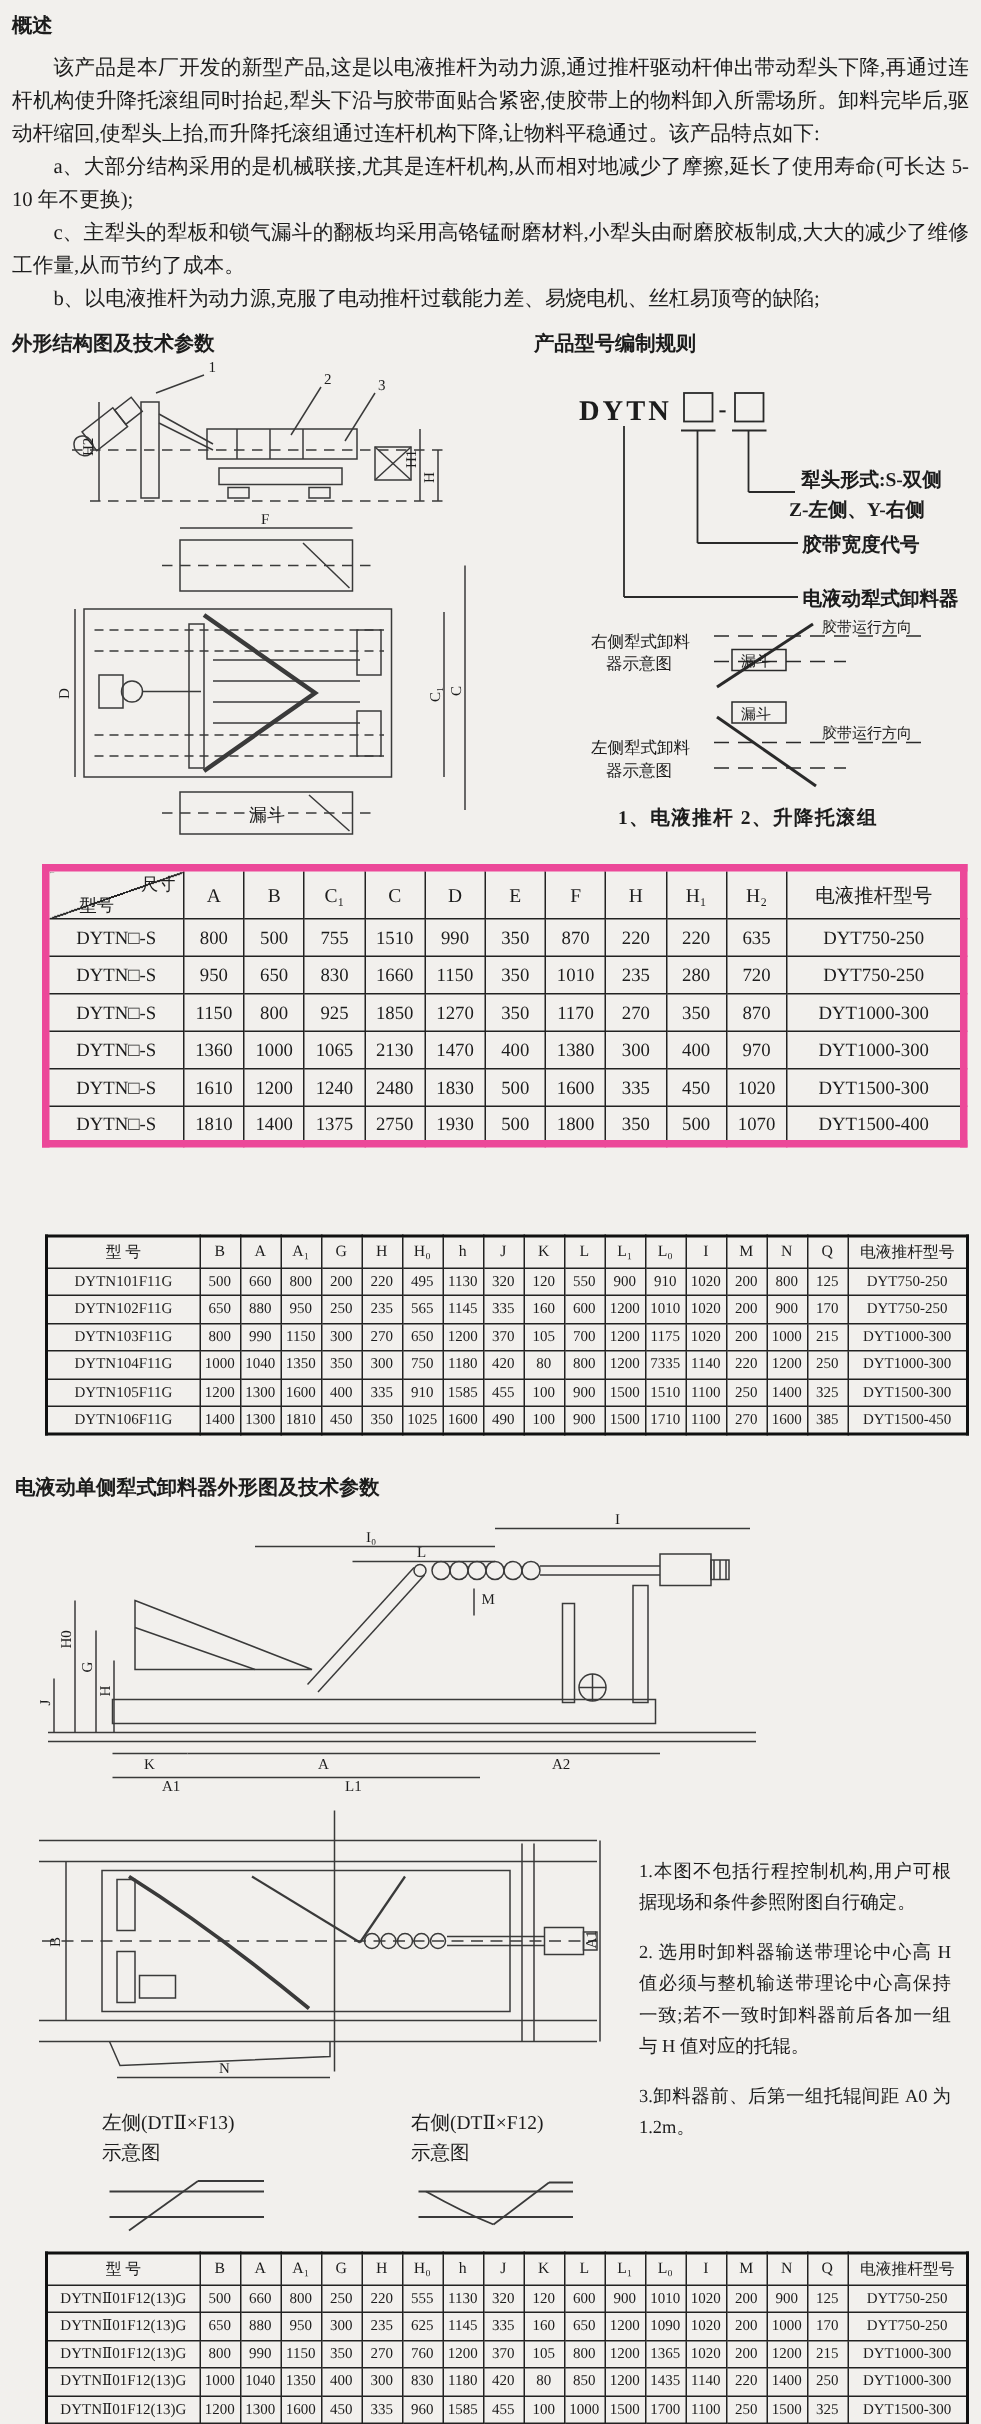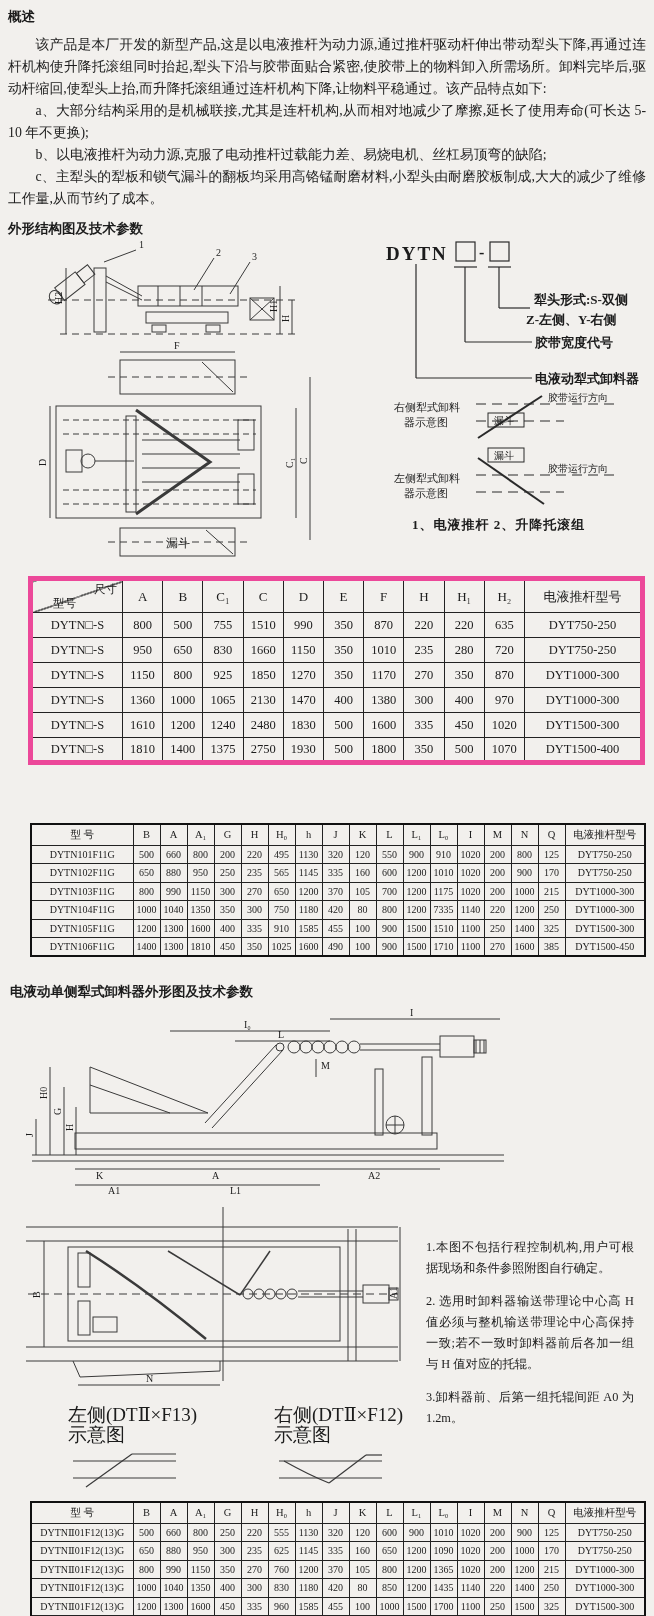--- a/index.html
+++ b/index.html
@@ -51,32 +51,32 @@
   .sideview-wrap { margin-left:12px; }
 
   .plan-row { display:flex; margin-top:4px; }
   .plan-left { width:402px; }
   .notes { width:236px; padding:26px 0 0 4px; font-size:12.3px; line-height:21px; text-align:justify; }
   .notes .notes-heading { font-size:12.5px; }
   .notes .note { margin:12px; }
 
   .mini-row { display:flex; margin:10px 0 0 60px; gap:70px; }
   .mini-block { width:150px; }
-  .mini-block .t { font-size:19px; line-height:20px; }
+  .mini-block .t { font-size:13px; line-height:20px; }
 </style>
 </head>
 <body>
 
 <div class="page">
 
   <div class="h-bold overview-heading">概述</div>
   <p class="para indent">该产品是本厂开发的新型产品,这是以电液推杆为动力源,通过推杆驱动杆伸出带动犁头下降,再通过连杆机构使升降托滚组同时抬起,犁头下沿与胶带面贴合紧密,使胶带上的物料卸入所需场所。卸料完毕后,驱动杆缩回,使犁头上抬,而升降托滚组通过连杆机构下降,让物料平稳通过。该产品特点如下:</p>
   <p class="para indent">a、大部分结构采用的是机械联接,尤其是连杆机构,从而相对地减少了摩擦,延长了使用寿命(可长达 5-10 年不更换);</p>
+  <p class="para indent">c、主犁头的犁板和锁气漏斗的翻板均采用高铬锰耐磨材料,小犁头由耐磨胶板制成,大大的减少了维修工作量,从而节约了成本。</p>
   <p class="para indent">b、以电液推杆为动力源,克服了电动推杆过载能力差、易烧电机、丝杠易顶弯的缺陷;</p>
-  <p class="para indent">c、主犁头的犁板和锁气漏斗的翻板均采用高铬锰耐磨材料,小犁头由耐磨胶板制成,大大的减少了维修工作量,从而节约了成本。</p>
 
   <div class="fig-row">
 
     <div class="fig-left">
       <div class="h-bold">外形结构图及技术参数</div>
       <svg width="316" height="322" viewBox="0 0 316 322">
         <g stroke="#3a3a3a" fill="none" stroke-width="1">
 
           <line x1="40" y1="62" x2="290" y2="62" stroke-dasharray="7,5"></line>
           <line x1="52" y1="96" x2="290" y2="96" stroke-dasharray="7,5"></line>
@@ -145,20 +145,21 @@
           <text x="166" y="111">F</text>
           <text x="38" y="228" transform="rotate(-90 38 228)">D</text>
           <text x="285" y="230" transform="rotate(-90 285 230)">C₁</text>
           <text x="299" y="226" transform="rotate(-90 299 226)">C</text>
           <text class="cjk" x="158" y="309" font-size="12">漏斗</text>
         </g>
       </svg>
     </div>
 
     <div class="fig-right">
+      <div class="h-bold">产品型号编制规则</div>
       <svg width="318" height="290" viewBox="0 0 318 290">
         <g stroke="#2a2a2a" fill="none" stroke-width="1.2">
           <rect x="128" y="22" width="19" height="19"></rect>
           <rect x="162" y="22" width="19" height="19"></rect>
           <line x1="126" y1="47" x2="149" y2="47"></line>
           <line x1="160" y1="47" x2="183" y2="47"></line>
           <line x1="88" y1="44" x2="88" y2="158"></line>
           <line x1="88" y1="158" x2="204" y2="158"></line>
           <line x1="137" y1="47" x2="137" y2="122"></line>
           <line x1="137" y1="122" x2="204" y2="122"></line>

